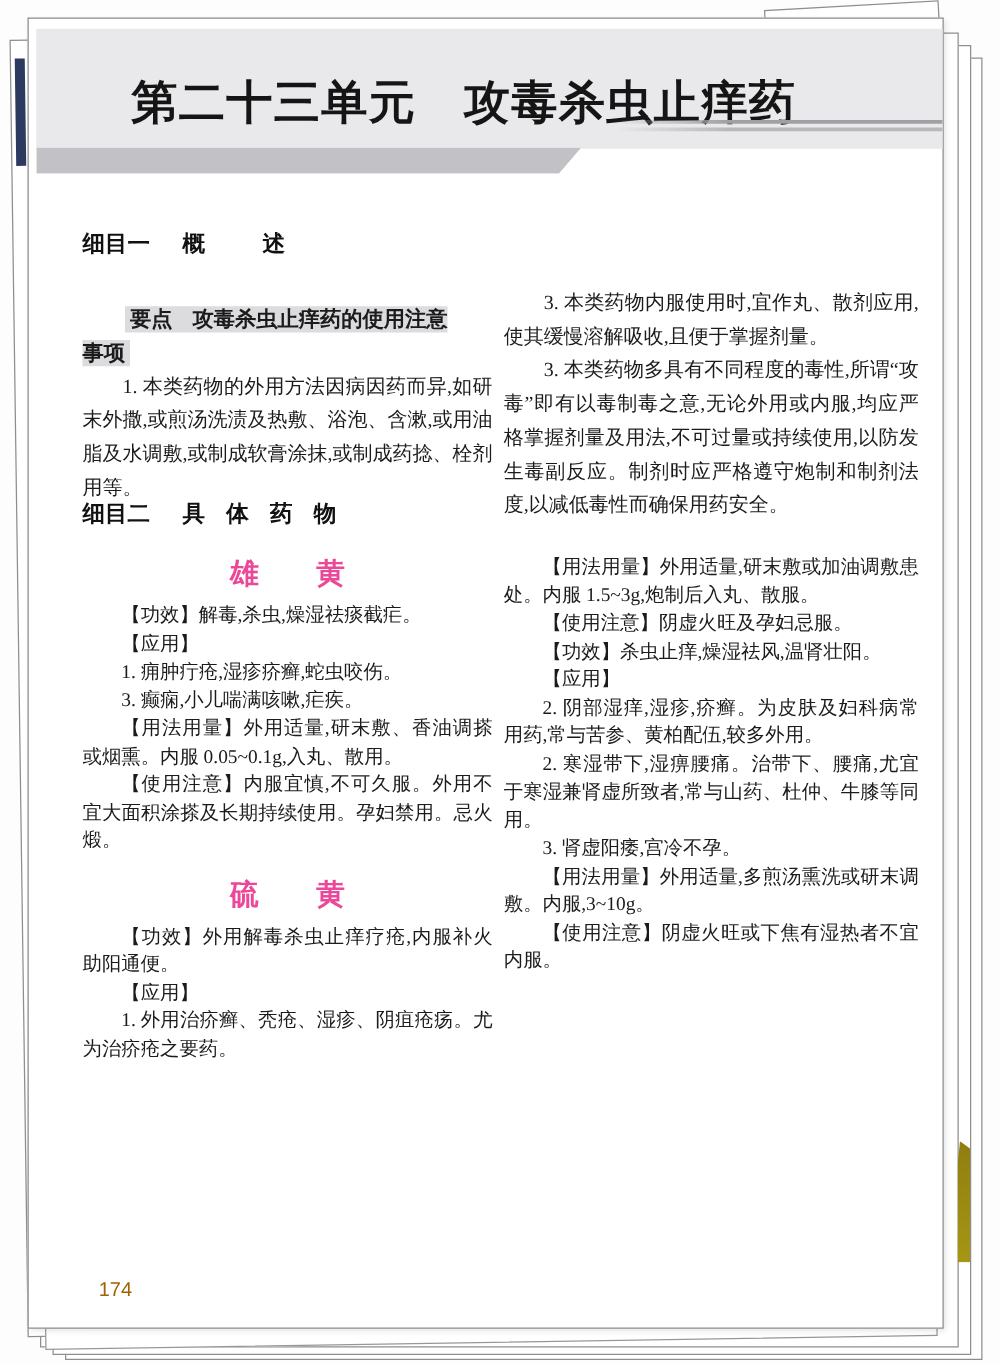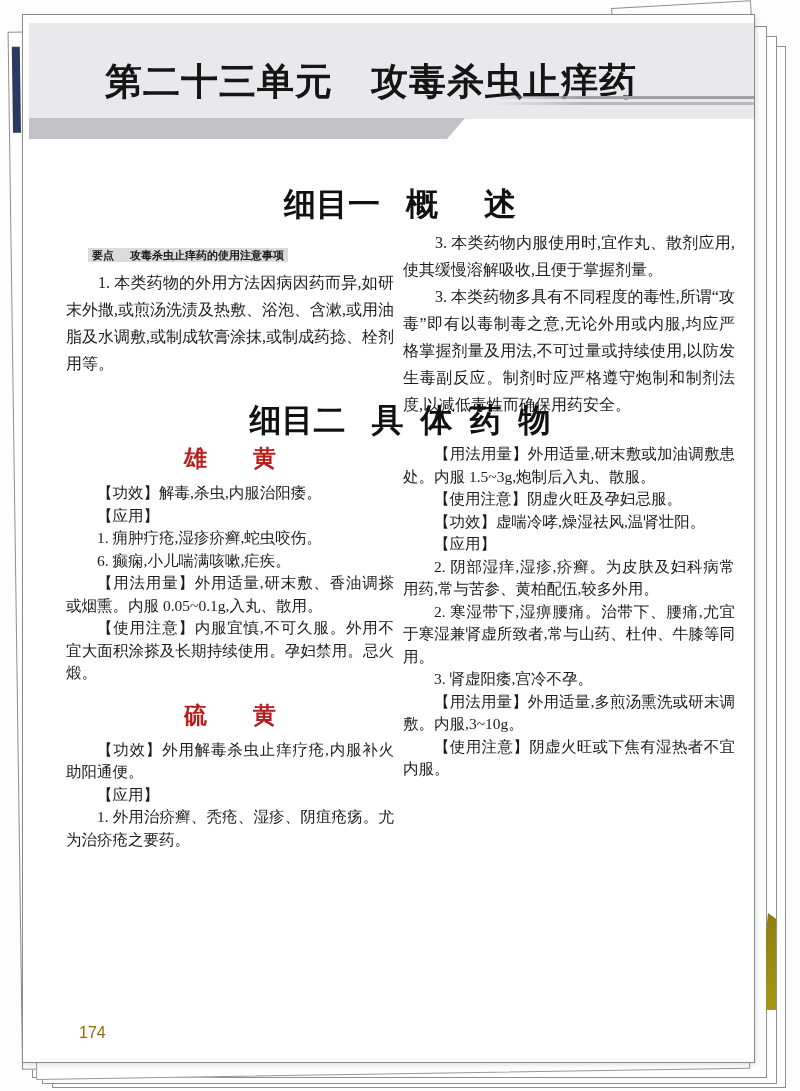--- a/index.html
+++ b/index.html
@@ -27,48 +27,48 @@
   #banner{position:absolute;left:6px;top:8px;width:725px;height:96px;background:#e9e9eb;}
   #unit-title{position:absolute;left:76px;top:40px;font-family:"Liberation Sans",sans-serif;
               font-weight:bold;font-size:37px;line-height:1;letter-spacing:1px;color:#151515;white-space:nowrap;}
   #banner-rules{position:absolute;right:0;top:73px;width:262px;}
   #banner-rules .rule1{height:3px;background:linear-gradient(to right,rgba(150,150,155,0),#9fa0a6 35%,#9fa0a6);}
   #banner-rules .rule2{height:3px;margin-top:3px;background:linear-gradient(to right,rgba(175,175,180,0),#b7b8bd 35%,#b7b8bd);}
   #stripe{position:absolute;left:6px;top:103px;width:436px;height:21px;background:#c2c2c6;
           clip-path:polygon(0 0,100% 0,calc(100% - 18px) 100%,0 100%);}
 
   
-  .sec-h{position:absolute;left:43px;width:668px;text-align:center;font-family:"Liberation Sans",sans-serif;
-         font-weight:bold;font-size:32px;color:#111;white-space:nowrap;}
+  .sec-h{position:absolute;left:43px;width:668px;font-family:"Liberation Sans",sans-serif;
+         font-weight:bold;font-size:18px;color:#111;white-space:nowrap;}
   #sec1{top:168px;}
   #sec2{top:384px;}
   .sec-prefix{margin-right:26px;}
   .ls46{letter-spacing:46px;margin-right:-46px;}
   .ls17{letter-spacing:17px;margin-right:-17px;}
 
   
   .col{position:absolute;}
   #r1-left{left:43px;top:214px;width:328px;}
   #r1-right{left:380px;top:214px;width:332px;}
   #r2-left{left:43px;top:428px;width:328px;}
   #r2-right{left:380px;top:428px;width:332px;}
 
   p{margin:0;text-indent:2em;text-align:justify;}
   .bt{font-size:16px;line-height:27px;}
   .bt2{font-size:15.5px;line-height:22.5px;}
   .lb{font-family:"Liberation Sans",sans-serif;font-weight:normal;}
 
   
-  .kp{width:300px;font-family:"Liberation Sans",sans-serif;font-weight:bold;font-size:11px;
+  .kp{width:300px;font-family:"Liberation Sans",sans-serif;font-weight:bold;font-size:17px;
       line-height:27px;margin-top:13px;text-align:left;}
   .kp-bg{background:#dcdcdf;padding:1px 4px;}
   .kp-label{padding-right:16px;}
 
   
-  h3.drug{font-family:"Liberation Sans",sans-serif;font-weight:bold;font-size:23px;color:#b91c1c;
+  h3.drug{font-family:"Liberation Sans",sans-serif;font-weight:bold;font-size:23px;color:#ec4899;
           text-align:center;margin:0 0 9px;line-height:30px;}
   #lh-h{margin-top:15px;}
   #sc-h{margin-top:13px;}
   .dn2{letter-spacing:46px;margin-right:-46px;}
   .dn3{letter-spacing:13px;margin-right:-13px;}
   .pt8{margin-top:8px;}
 
   #pageno{position:absolute;left:56px;top:994px;font-family:"Liberation Sans",sans-serif;font-size:16px;color:#a16207;margin-top:15px;}
 </style>
 </head>
@@ -109,38 +109,38 @@
       <p class="bt">3. 本类药物内服使用时,宜作丸、散剂应用,使其缓慢溶解吸收,且便于掌握剂量。</p>
       <p class="bt">3. 本类药物多具有不同程度的毒性,所谓“攻毒”即有以毒制毒之意,无论外用或内服,均应严格掌握剂量及用法,不可过量或持续使用,以防发生毒副反应。制剂时应严格遵守炮制和制剂法度,以减低毒性而确保用药安全。</p>
     </div>
 
     <div class="sec-h" id="sec2">
       <span class="sec-prefix">细目二</span><span class="ls17">具体药物</span>
     </div>
 
     <div class="col" id="r2-left">
       <h3 class="drug" id="xh-h"><span class="dn2">雄黄</span></h3>
-      <p class="bt2"><span class="lb">【功效】</span><span>解毒,杀虫,内服治阳痿。</span></p>
+      <p class="bt2"><span class="lb">【功效】</span><span>解毒,杀虫,燥湿祛痰截疟。</span></p>
       <p class="bt2"><span class="lb">【应用】</span></p>
       <p class="bt2">1. 痈肿疔疮,湿疹疥癣,蛇虫咬伤。</p>
-      <p class="bt2">6. 癫痫,小儿喘满咳嗽,疟疾。</p>
+      <p class="bt2">3. 癫痫,小儿喘满咳嗽,疟疾。</p>
       <p class="bt2"><span class="lb">【用法用量】</span><span>外用适量,研末敷、香油调搽或烟熏。内服 0.05~0.1g,入丸、散用。</span></p>
       <p class="bt2"><span class="lb">【使用注意】</span><span>内服宜慎,不可久服。外用不宜大面积涂搽及长期持续使用。孕妇禁用。忌火煅。</span></p>
 
       <h3 class="drug" id="lh-h"><span class="dn2">硫黄</span></h3>
       <p class="bt2"><span class="lb">【功效】</span><span>外用解毒杀虫止痒疗疮,内服补火助阳通便。</span></p>
       <p class="bt2"><span class="lb">【应用】</span></p>
       <p class="bt2">1. 外用治疥癣、秃疮、湿疹、阴疽疮疡。尤为治疥疮之要药。</p>
     </div>
 
     <div class="col" id="r2-right">
       <p class="bt2"><span class="lb">【用法用量】</span><span>外用适量,研末敷或加油调敷患处。内服 1.5~3g,炮制后入丸、散服。</span></p>
       <p class="bt2"><span class="lb">【使用注意】</span><span>阴虚火旺及孕妇忌服。</span></p>
 
-      <p class="bt2"><span class="lb">【功效】</span><span>虚喘冷哮,燥湿祛风,温肾壮阳。</span></p>
+      <p class="bt2"><span class="lb">【功效】</span><span>杀虫止痒,燥湿祛风,温肾壮阳。</span></p>
       <p class="bt2"><span class="lb">【应用】</span></p>
       <p class="bt2">2. 阴部湿痒,湿疹,疥癣。为皮肤及妇科病常用药,常与苦参、黄柏配伍,较多外用。</p>
       <p class="bt2">2. 寒湿带下,湿痹腰痛。治带下、腰痛,尤宜于寒湿兼肾虚所致者,常与山药、杜仲、牛膝等同用。</p>
       <p class="bt2">3. 肾虚阳痿,宫冷不孕。</p>
       <p class="bt2"><span class="lb">【用法用量】</span><span>外用适量,多煎汤熏洗或研末调敷。内服,3~10g。</span></p>
       <p class="bt2"><span class="lb">【使用注意】</span><span>阴虚火旺或下焦有湿热者不宜内服。</span></p>
     </div>
 
     <div id="pageno">174</div>
 

